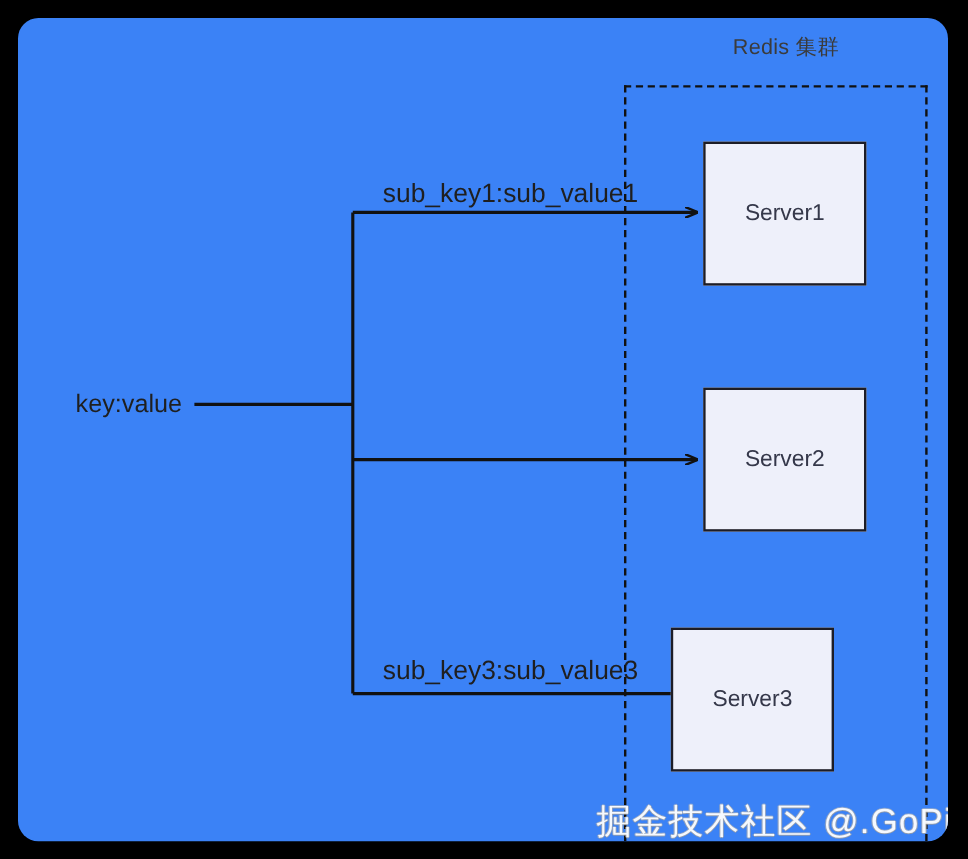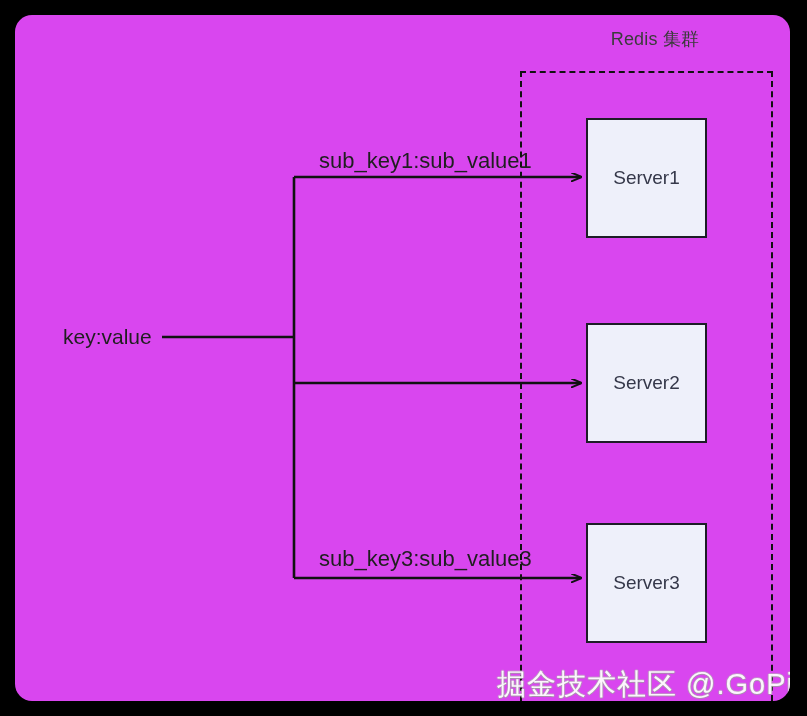--- a/index.html
+++ b/index.html
@@ -19,21 +19,21 @@
     background: #000000;
   }
 
   
   .card {
     position: absolute;
     left: 15px;
     top: 15px;
     width: 775px;
     height: 686px;
-    background: #d946ef;
+    background: #3b82f6;
     border-radius: 17px;
     overflow: hidden;
   }
 
   .canvas {
     position: absolute;
     left: 0;
     top: 0;
     width: 775px;
     height: 686px;
@@ -60,34 +60,34 @@
     width: 253px;
     height: 640px;
     border: 2.5px dashed #111111;
     box-sizing: border-box;
     background: transparent;
   }
 
   
   .server-box {
     position: absolute;
-    width: 121px;
+    width: 136px;
     height: 120px;
     background: #eef0fa;
     border: 2.5px solid #1d1d26;
     box-sizing: border-box;
     display: flex;
     align-items: center;
     justify-content: center;
     font-size: 19px;
     color: #35384a;
   }
   .server-1 { left: 571px; top: 103px; }
   .server-2 { left: 571px; top: 308px; }
-  .server-3 { left: 571px; top: 508px; }
+  .server-3 { left: 544px; top: 508px; }
 
   
   .source-label {
     position: absolute;
     left: 48px;
     top: 310px;
     font-size: 21px;
     color: #1f1f1f;
     white-space: nowrap;
   }

